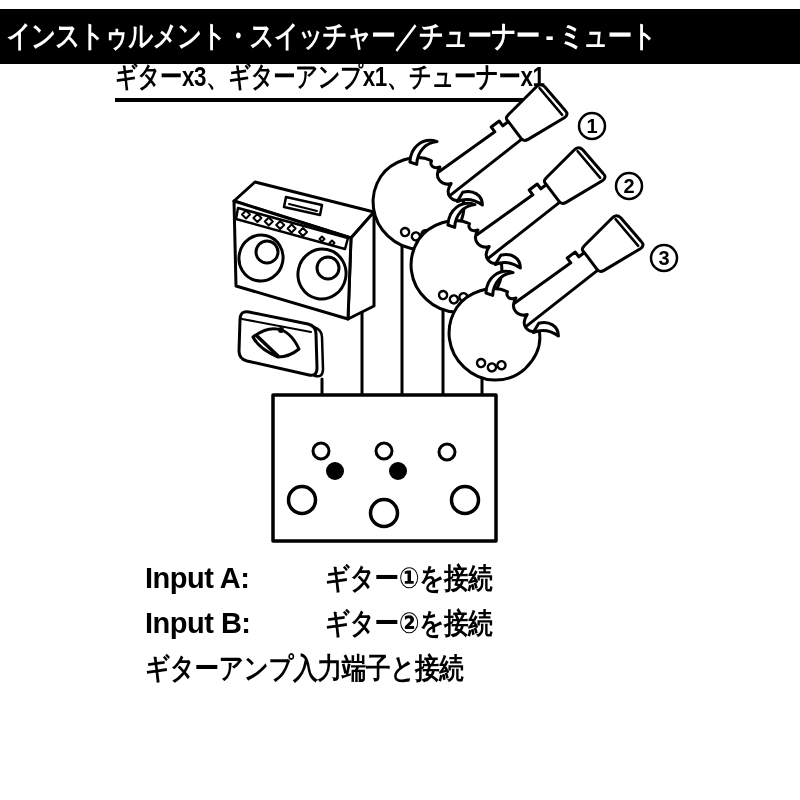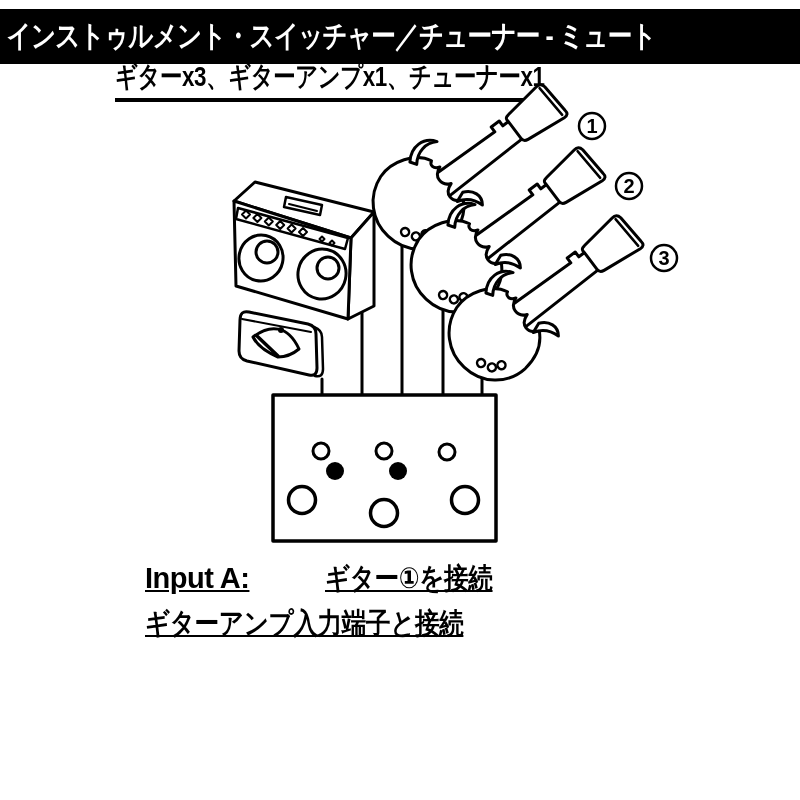--- a/index.html
+++ b/index.html
@@ -21,21 +21,21 @@
     position:absolute;left:115px;top:58px;
     transform:scaleX(0.80);transform-origin:left top;
   }
   .subtitle .subtitle-text{
     display:inline-block;font-size:28px;font-weight:bold;white-space:nowrap;
     color:#000000;border-bottom:4px solid #000000;padding-bottom:2px;
     letter-spacing:-0.5px;
   }
   svg.diagram{position:absolute;left:0;top:0;}
   .rows{position:absolute;left:145px;top:556px;}
-  .row{height:45px;display:flex;align-items:center;font-weight:bold;font-size:29px;text-decoration:underline;}
+  .row{height:45px;display:flex;align-items:center;font-weight:bold;font-size:29px;}
   .row .lbl{width:152px;flex:0 0 152px;white-space:nowrap;letter-spacing:-0.5px;}
   .row .val{white-space:nowrap;transform:scaleX(0.85);transform-origin:left center;letter-spacing:-0.5px;}
   .row.indent .val{margin-left:28px;}
 </style>
 </head>
 <body>
 
 <div class="title-bar">
   <span class="title-text">インストゥルメント・スイッチャー／チューナー - ミュート</span>
 </div>
@@ -139,16 +139,20 @@
       <text x="664" y="265" fill="#000" stroke="none">3</text>
     </g>
   </g>
 </svg>
 
 <div class="rows">
   <div class="row indent">
     <span class="lbl">Input A:</span>
     <span class="val">ギター①を接続</span>
   </div>
+  <div class="row indent">
+    <span class="lbl">Input B:</span>
+    <span class="val">ギター②を接続</span>
+  </div>
   <div class="row">
     <span class="val">ギターアンプ入力端子と接続</span>
   </div>
 </div>
 
 </body></html>

